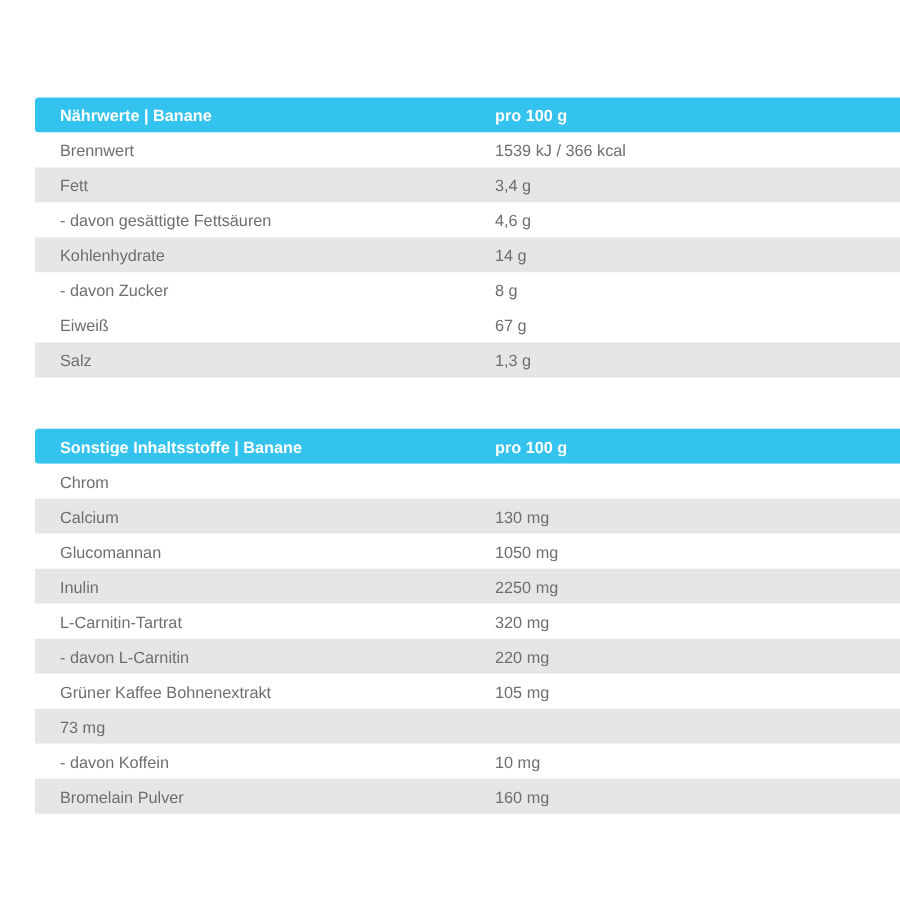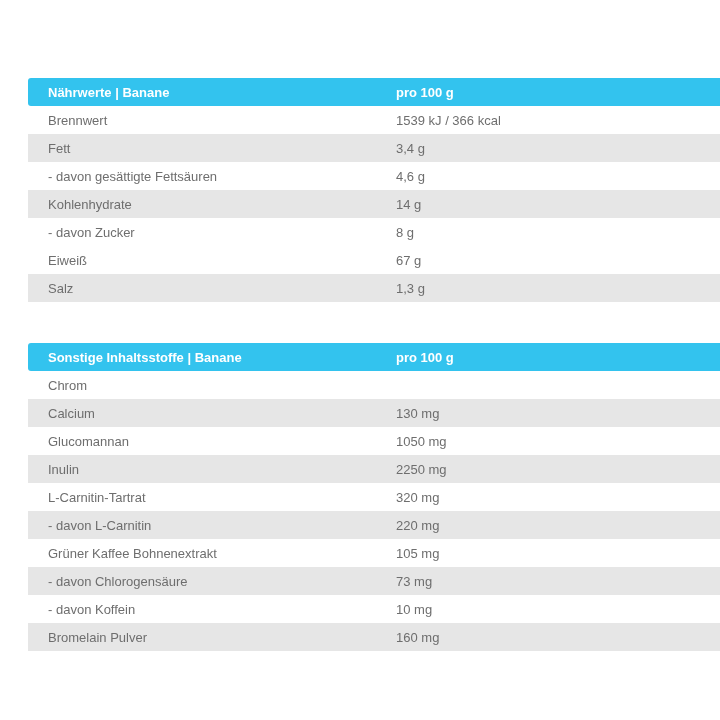--- a/index.html
+++ b/index.html
@@ -141,21 +141,20 @@
           <div class="cell-label">- davon L-Carnitin</div>
           <div class="cell-value">220 mg</div>
         </div>
 
         <div class="row">
           <div class="cell-label">Grüner Kaffee Bohnenextrakt</div>
           <div class="cell-value">105 mg</div>
         </div>
 
         <div class="row alt">
-          <div class="cell-label">- davon Chlorogensäure</div>
           <div class="cell-value">73 mg</div>
         </div>
 
         <div class="row">
           <div class="cell-label">- davon Koffein</div>
           <div class="cell-value">10 mg</div>
         </div>
 
         <div class="row alt">
           <div class="cell-label">Bromelain Pulver</div>

